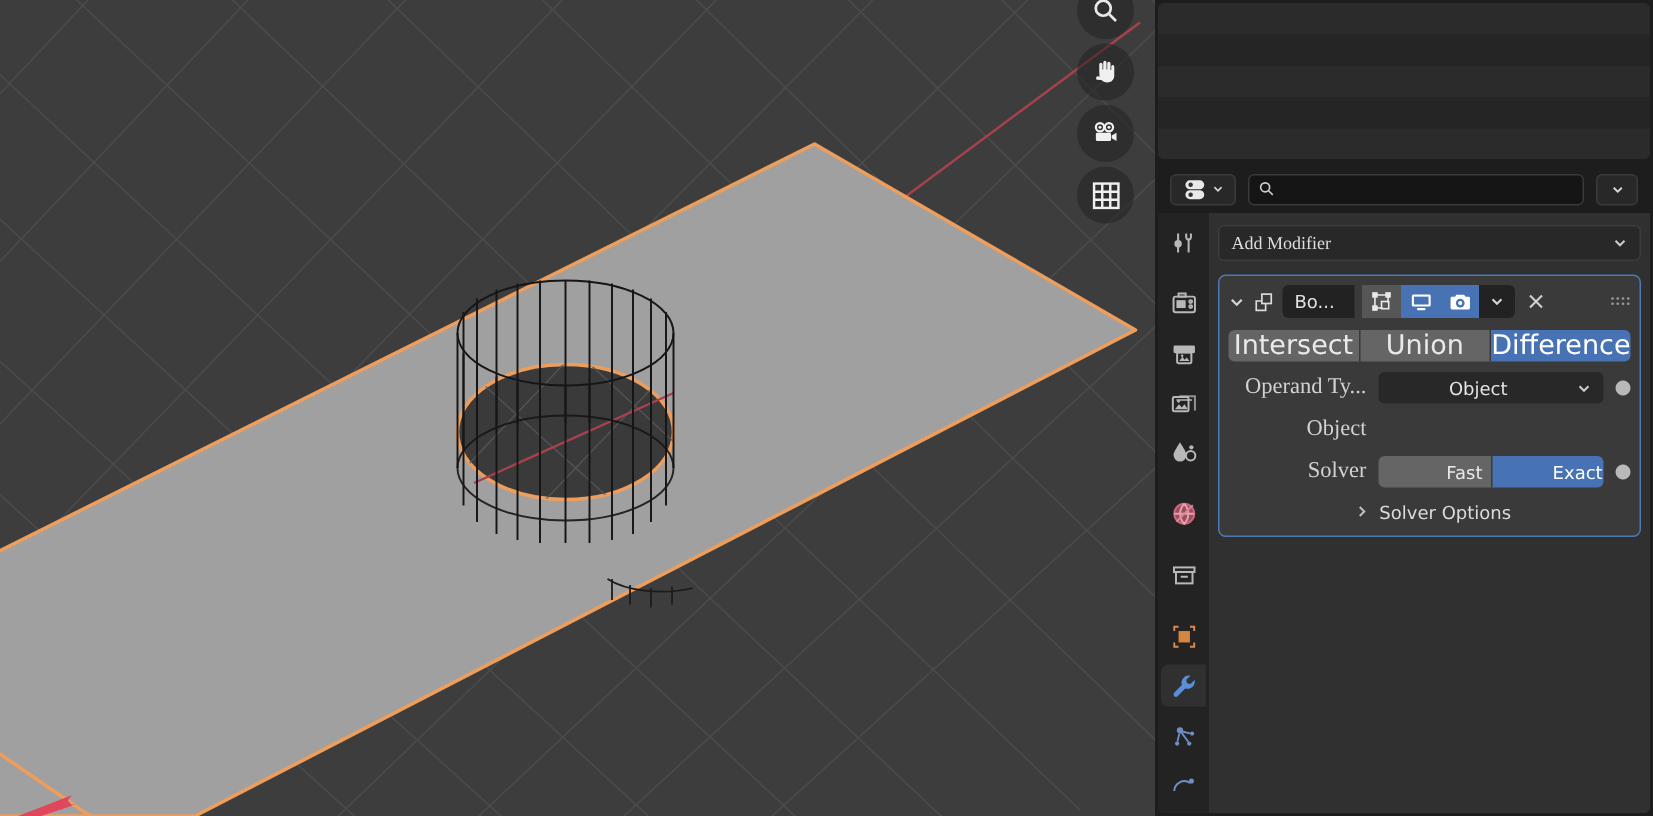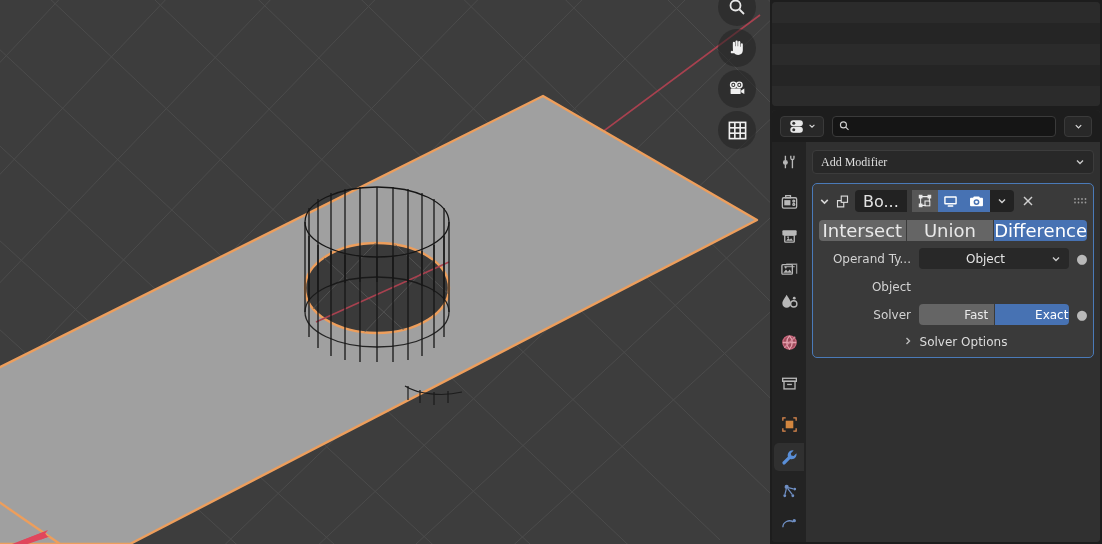--- a/index.html
+++ b/index.html
@@ -148,21 +148,21 @@
     display: flex; align-items: center; gap: 5px;
     height: 22px;
   }
   .mod-head .icobtn {
     color: #d4d4d4; display: flex; align-items: center; justify-content: center;
   }
   .mod-name {
     background: #222; border-radius: 4px 0 0 4px;
     height: 22px; min-width: 48px;
     display: flex; align-items: center; padding: 0 8px;
-    color: #e2e2e2; font-size: 16px;
+    color: #e2e2e2; font-size: 12px;
   }
   .toggle-group { display: flex; height: 22px; }
   .tg {
     width: 26px; height: 22px;
     display: flex; align-items: center; justify-content: center;
     background: #565656; color: #e8e8e8;
   }
   .tg.on { background: #4772b3; color: #fff; }
   .tg.chev { background: #222; border-radius: 0 4px 4px 0; width: 24px; }
   .mod-head .xbtn { color: #d0d0d0; margin-left: 3px; }
@@ -177,22 +177,22 @@
   }
   .seg:first-child { border-radius: 4px 0 0 4px; }
   .seg:last-child { border-radius: 0 4px 4px 0; border-right: none; }
   .seg.on { background: #4772b3; color: #fff; }
 
   
   .prow {
     display: flex; align-items: center; margin-top: 7px; height: 21px; gap: 8px;
   }
   .plabel {
-    width: 92px; text-align: right; color: #d2d2d2; font-size: 12px;
-    white-space: nowrap; overflow: hidden;
+    width: 92px; text-align: right; color: #d2d2d2; font-size: 15px;
+    white-space: nowrap; overflow: hidden; font-family: Liberation Serif, serif;
   }
   .pfield {
     flex: 1; height: 21px;
     background: #282828; border-radius: 4px;
     display: flex; align-items: center; padding: 0 8px;
     color: #e4e4e4; font-size: 12px; gap: 7px;
   }
   .pfield .spacer { flex: 1; }
   .anim-dot {
     width: 10px; display: flex; align-items: center; justify-content: center;

